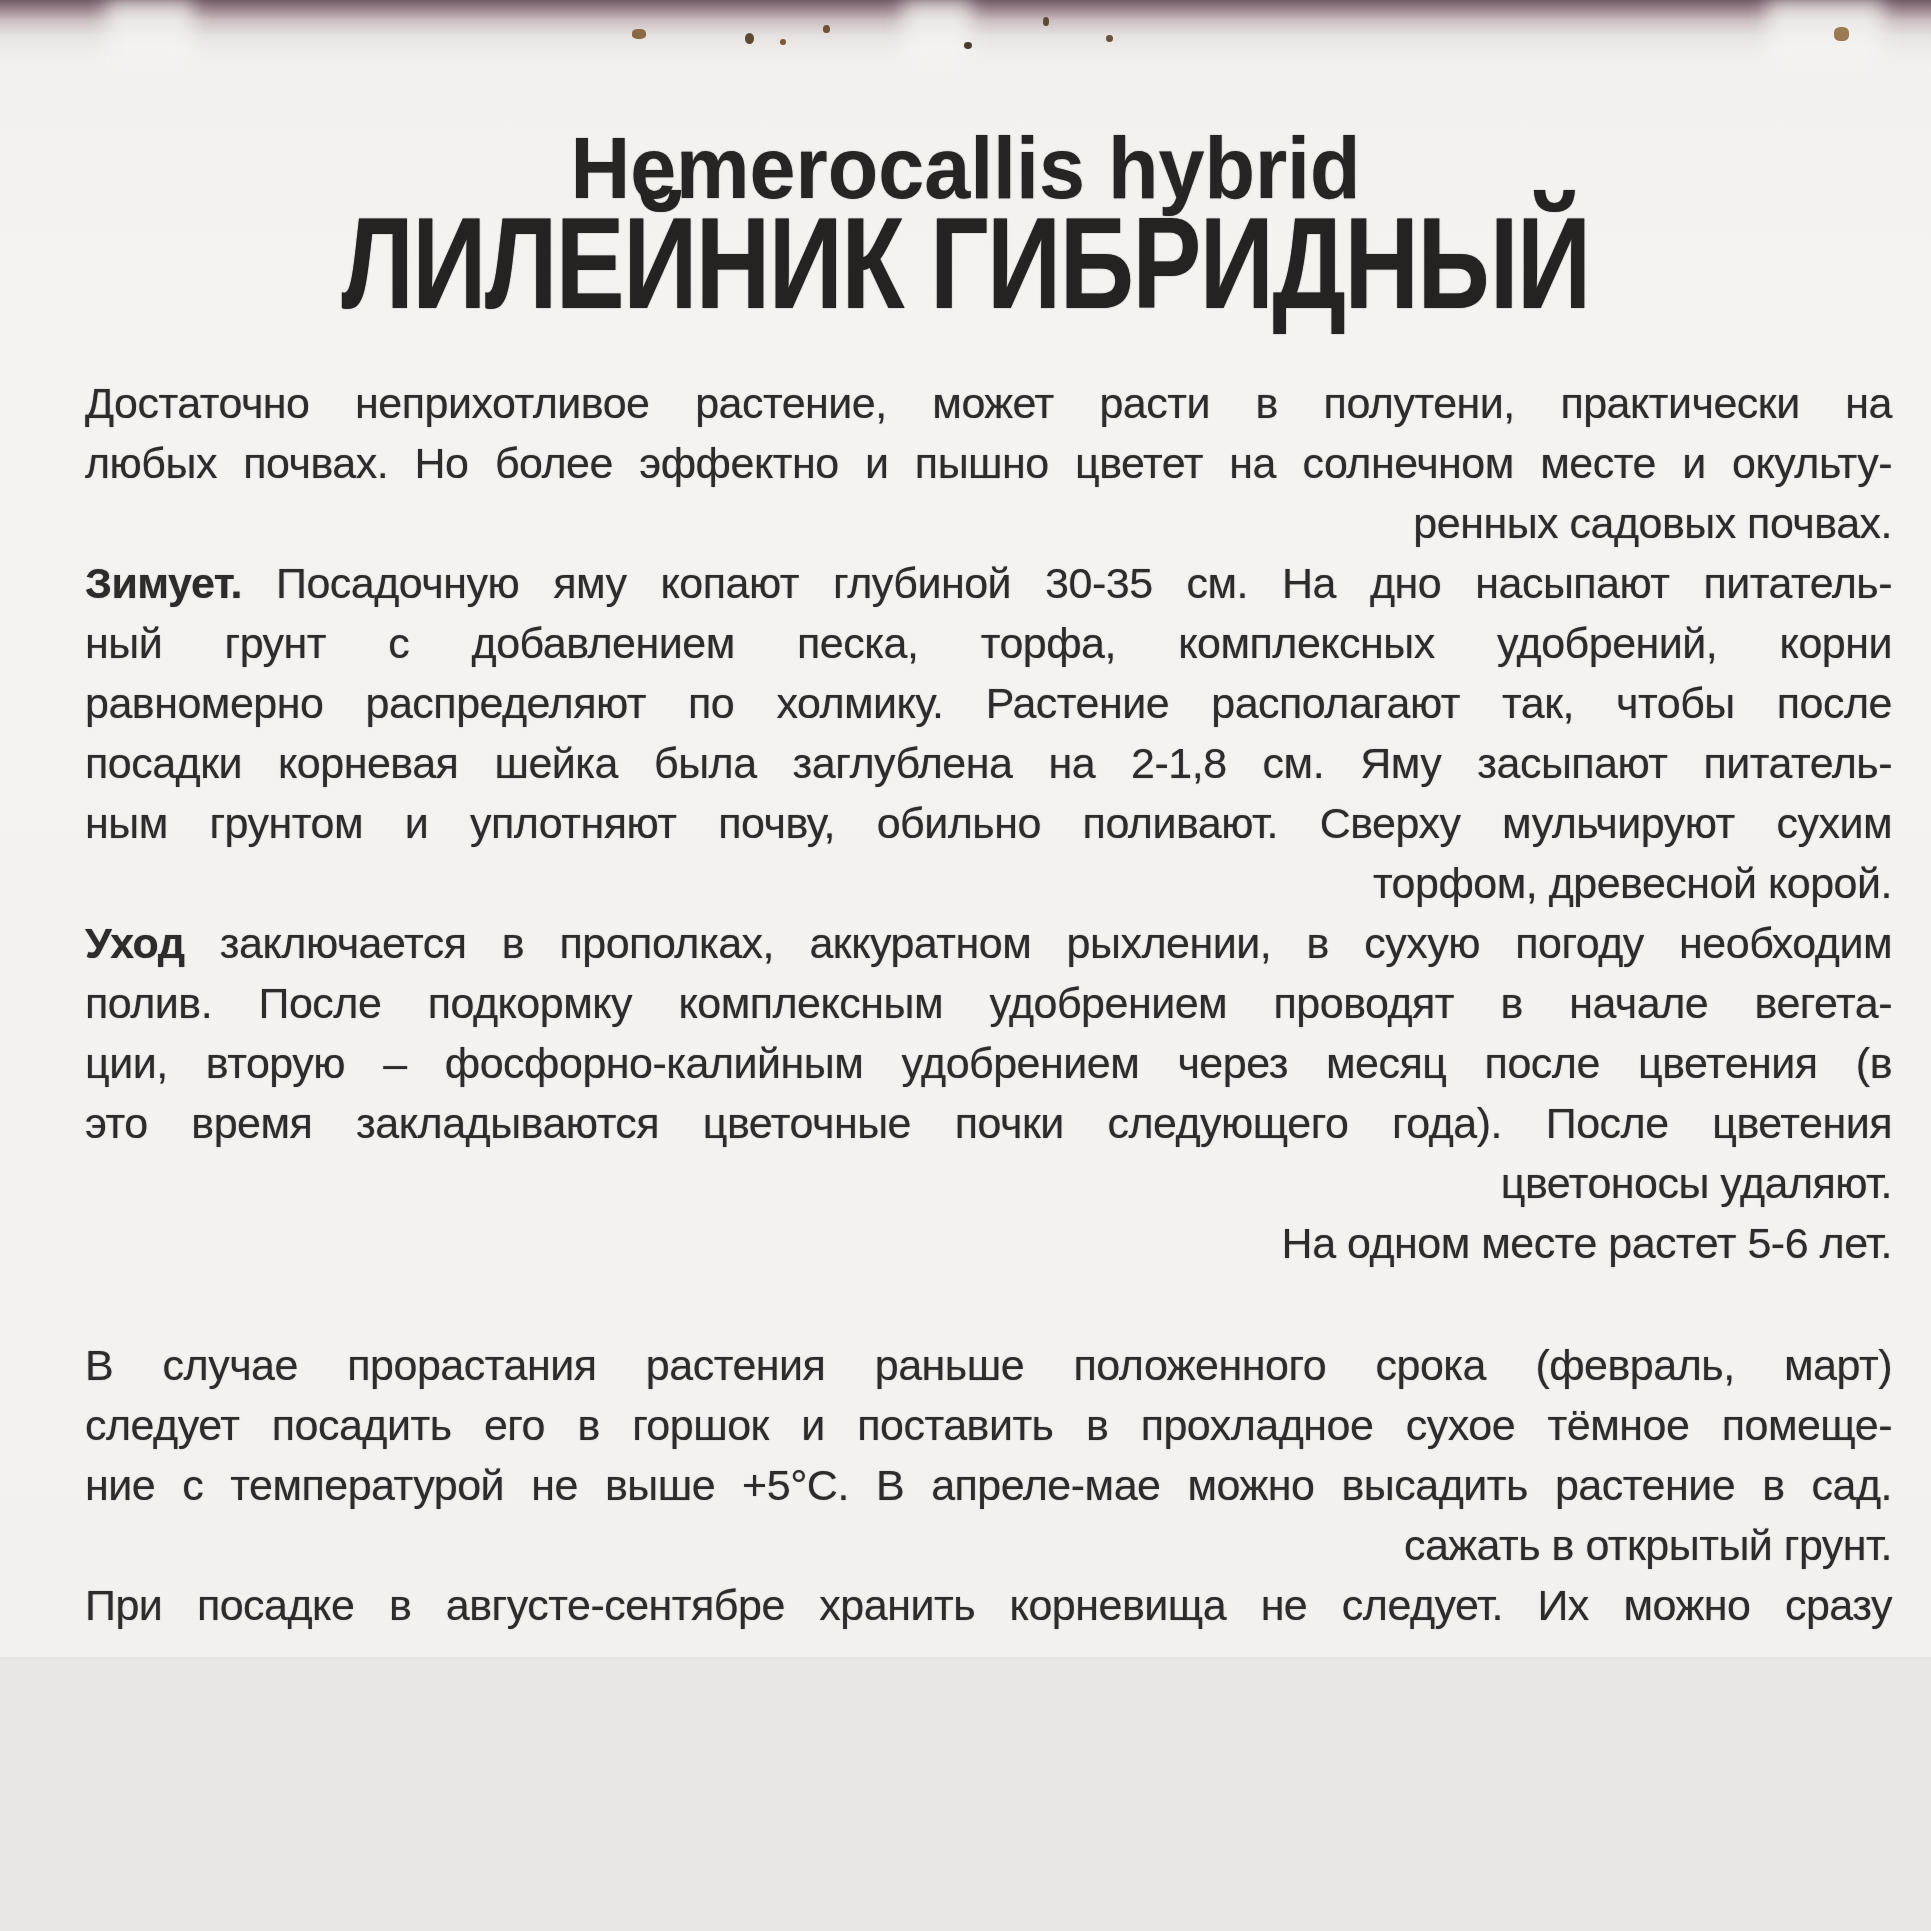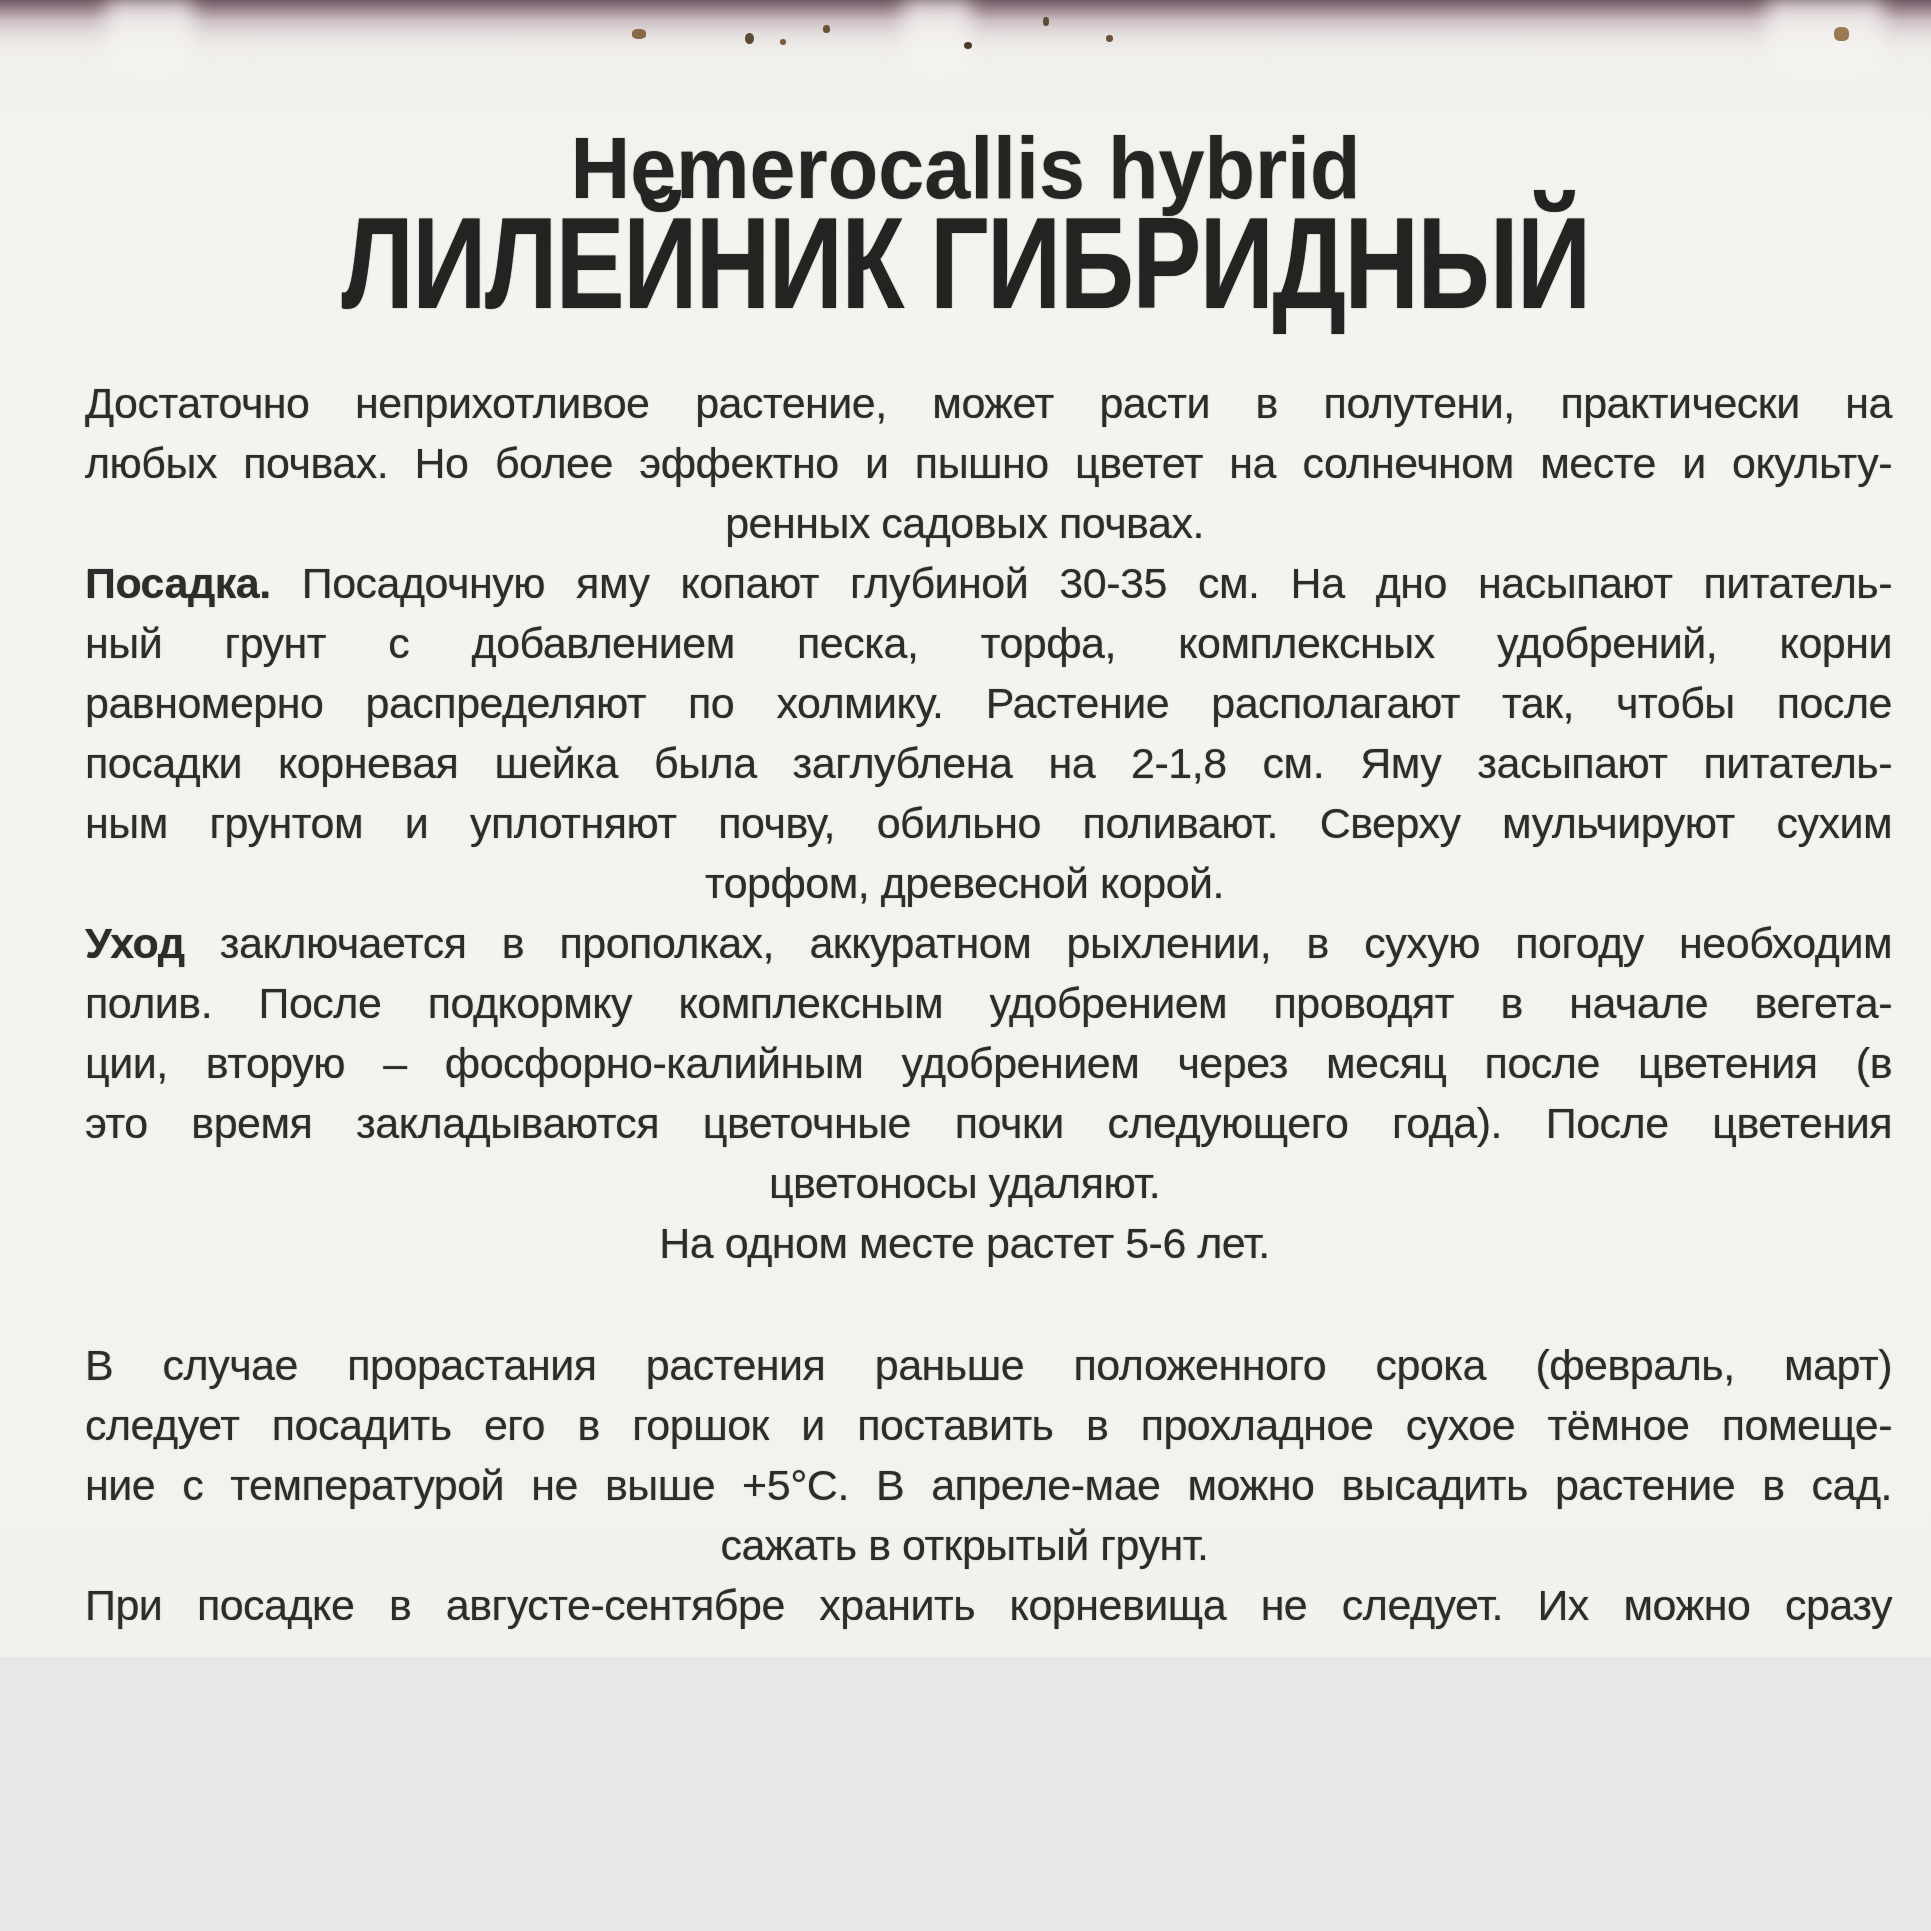--- a/index.html
+++ b/index.html
@@ -48,21 +48,21 @@
     transform: scaleX(0.80);
     text-shadow: 0 0 1.4px rgba(36,35,33,0.6);
   }
   .bodytext {
     position: absolute; top: 373px; left: 37px; right: 39px;
   }
   .ln {
     font-size: 43px; line-height: 60px; letter-spacing: -0.5px;
     color: #2d2c2a;
     text-shadow: 0 0 1.2px rgba(45,44,42,0.5);
-    text-align: center;
+    text-align: right;
   }
   .j { text-align: justify; text-align-last: justify; margin-left: 48px; }
   .lead { font-weight: bold; }
   .gap-before { margin-top: 62px; }
 </style>
 </head>
 <body>
 
 <div class="sheet">
 
@@ -85,21 +85,21 @@
 
   <div class="bodytext">
 
     <div>
       <div class="ln j">Достаточно неприхотливое растение, может расти в полутени, практически на</div>
       <div class="ln j">любых почвах. Но более эффектно и пышно цветет на солнечном месте и окульту-</div>
       <div class="ln">ренных садовых почвах.</div>
     </div>
 
     <div>
-      <div class="ln j"><b class="lead">Посадка.</b><span> Посадочную яму копают глубиной 30-35 см. На дно насыпают питатель-</span></div>
+      <div class="ln j"><b class="lead">Зимует.</b><span> Посадочную яму копают глубиной 30-35 см. На дно насыпают питатель-</span></div>
       <div class="ln j">ный грунт с добавлением песка, торфа, комплексных удобрений, корни</div>
       <div class="ln j">равномерно распределяют по холмику. Растение располагают так, чтобы после</div>
       <div class="ln j">посадки корневая шейка была заглублена на 2-1,8 см. Яму засыпают питатель-</div>
       <div class="ln j">ным грунтом и уплотняют почву, обильно поливают. Сверху мульчируют сухим</div>
       <div class="ln">торфом, древесной корой.</div>
     </div>
 
     <div>
       <div class="ln j"><b class="lead">Уход</b><span> заключается в прополках, аккуратном рыхлении, в сухую погоду необходим</span></div>
       <div class="ln j">полив. После подкормку комплексным удобрением проводят в начале вегета-</div>

